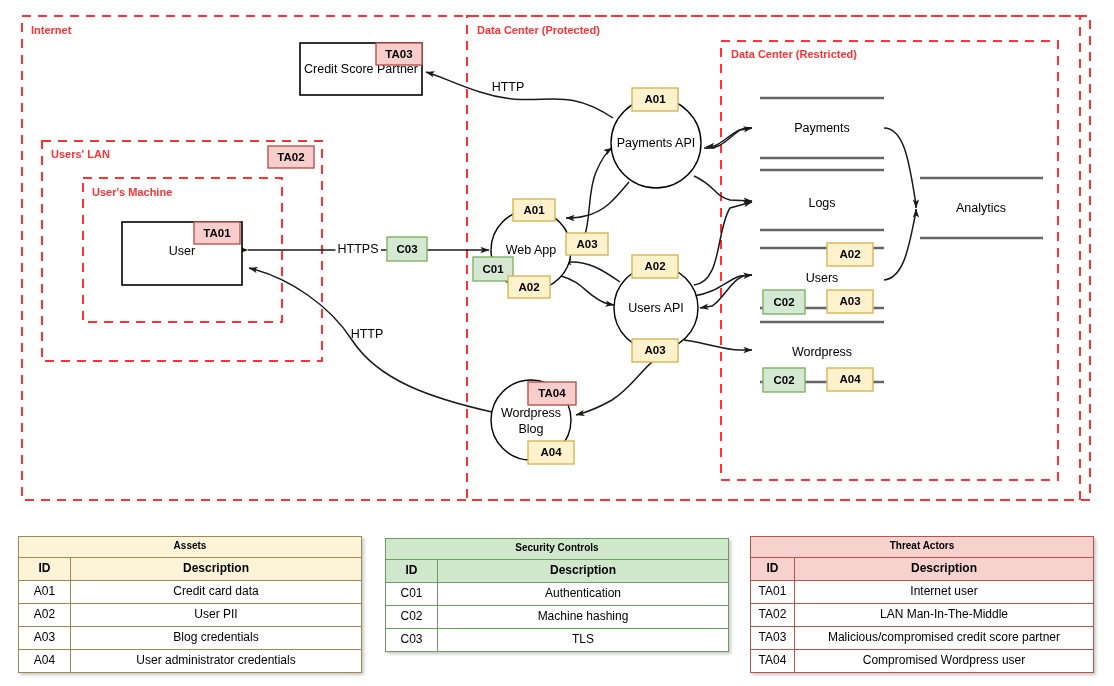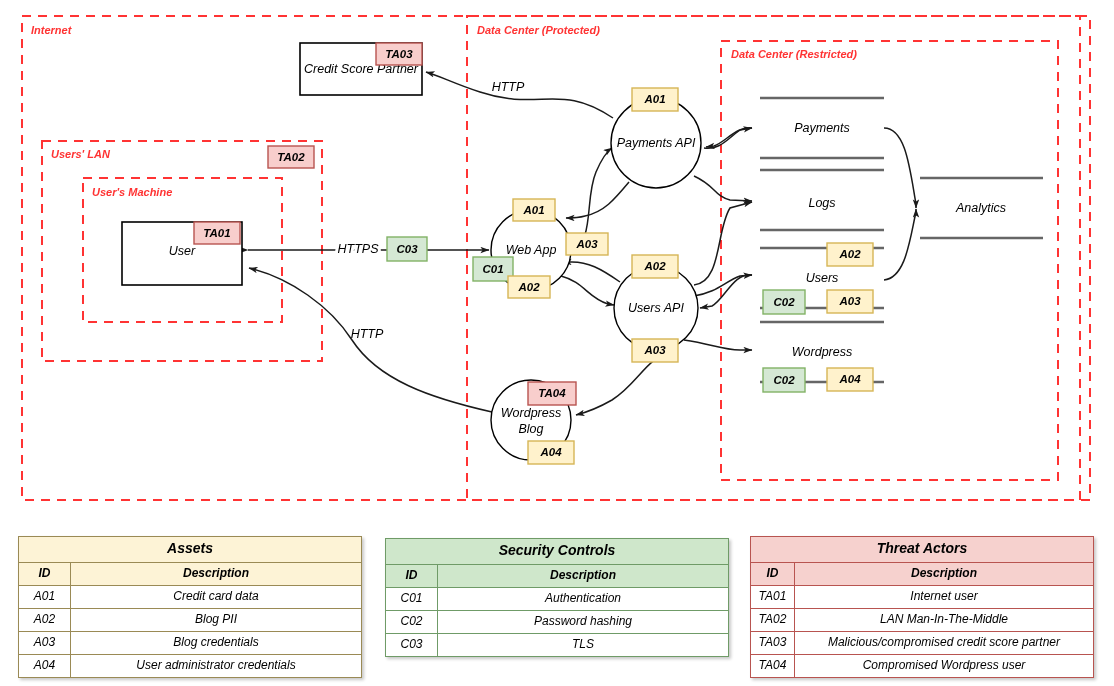--- a/index.html
+++ b/index.html
@@ -13,21 +13,20 @@
     height: 686px;
     font-family: "Liberation Sans", sans-serif;
     color: #000000;
     overflow: hidden;
     position: relative;
   }
   #stage {
     position: relative;
     width: 1114px;
     height: 490px;
-    font-style: italic;
   }
   svg#diagram {
     position: absolute;
     left: 0;
     top: 0;
     width: 1114px;
     height: 525px;
     overflow: visible;
   }
   .boundary-rect {
@@ -121,21 +120,21 @@
     text-align: center;
     font-weight: normal;
     line-height: 1.25;
     background: #ffffff;
     white-space: nowrap;
     overflow: hidden;
   }
   table.legend .tbl-title {
     text-align: center;
     font-weight: bold;
-    font-size: 14px;
+    font-size: 10px;
   }
   table.legend .colhead {
     font-weight: bold;
   }
   
   #table-assets { left: 18px; top: 0; width: 344px; }
   #table-assets td, #table-assets th { border-color: #9a8a55; }
   #table-assets .tbl-title, #table-assets .colhead { background: #fdf3d6; }
   
   #table-controls { left: 385px; top: 2px; width: 344px; }
@@ -375,21 +374,21 @@
         <tr>
           <td class="colhead">ID</td>
           <td class="colhead">Description</td>
         </tr>
         <tr>
           <td>A01</td>
           <td>Credit card data</td>
         </tr>
         <tr>
           <td>A02</td>
-          <td>Blog PII</td>
+          <td>User PII</td>
         </tr>
         <tr>
           <td>A03</td>
           <td>Blog credentials</td>
         </tr>
         <tr>
           <td>A04</td>
           <td>User administrator credentials</td>
         </tr>
       </tbody>
@@ -407,21 +406,21 @@
         <tr>
           <td class="colhead">ID</td>
           <td class="colhead">Description</td>
         </tr>
         <tr>
           <td>C01</td>
           <td>Authentication</td>
         </tr>
         <tr>
           <td>C02</td>
-          <td>Password hashing</td>
+          <td>Machine hashing</td>
         </tr>
         <tr>
           <td>C03</td>
           <td>TLS</td>
         </tr>
       </tbody>
     </table>
 
     <table class="legend" id="table-threats">
       <colgroup>

